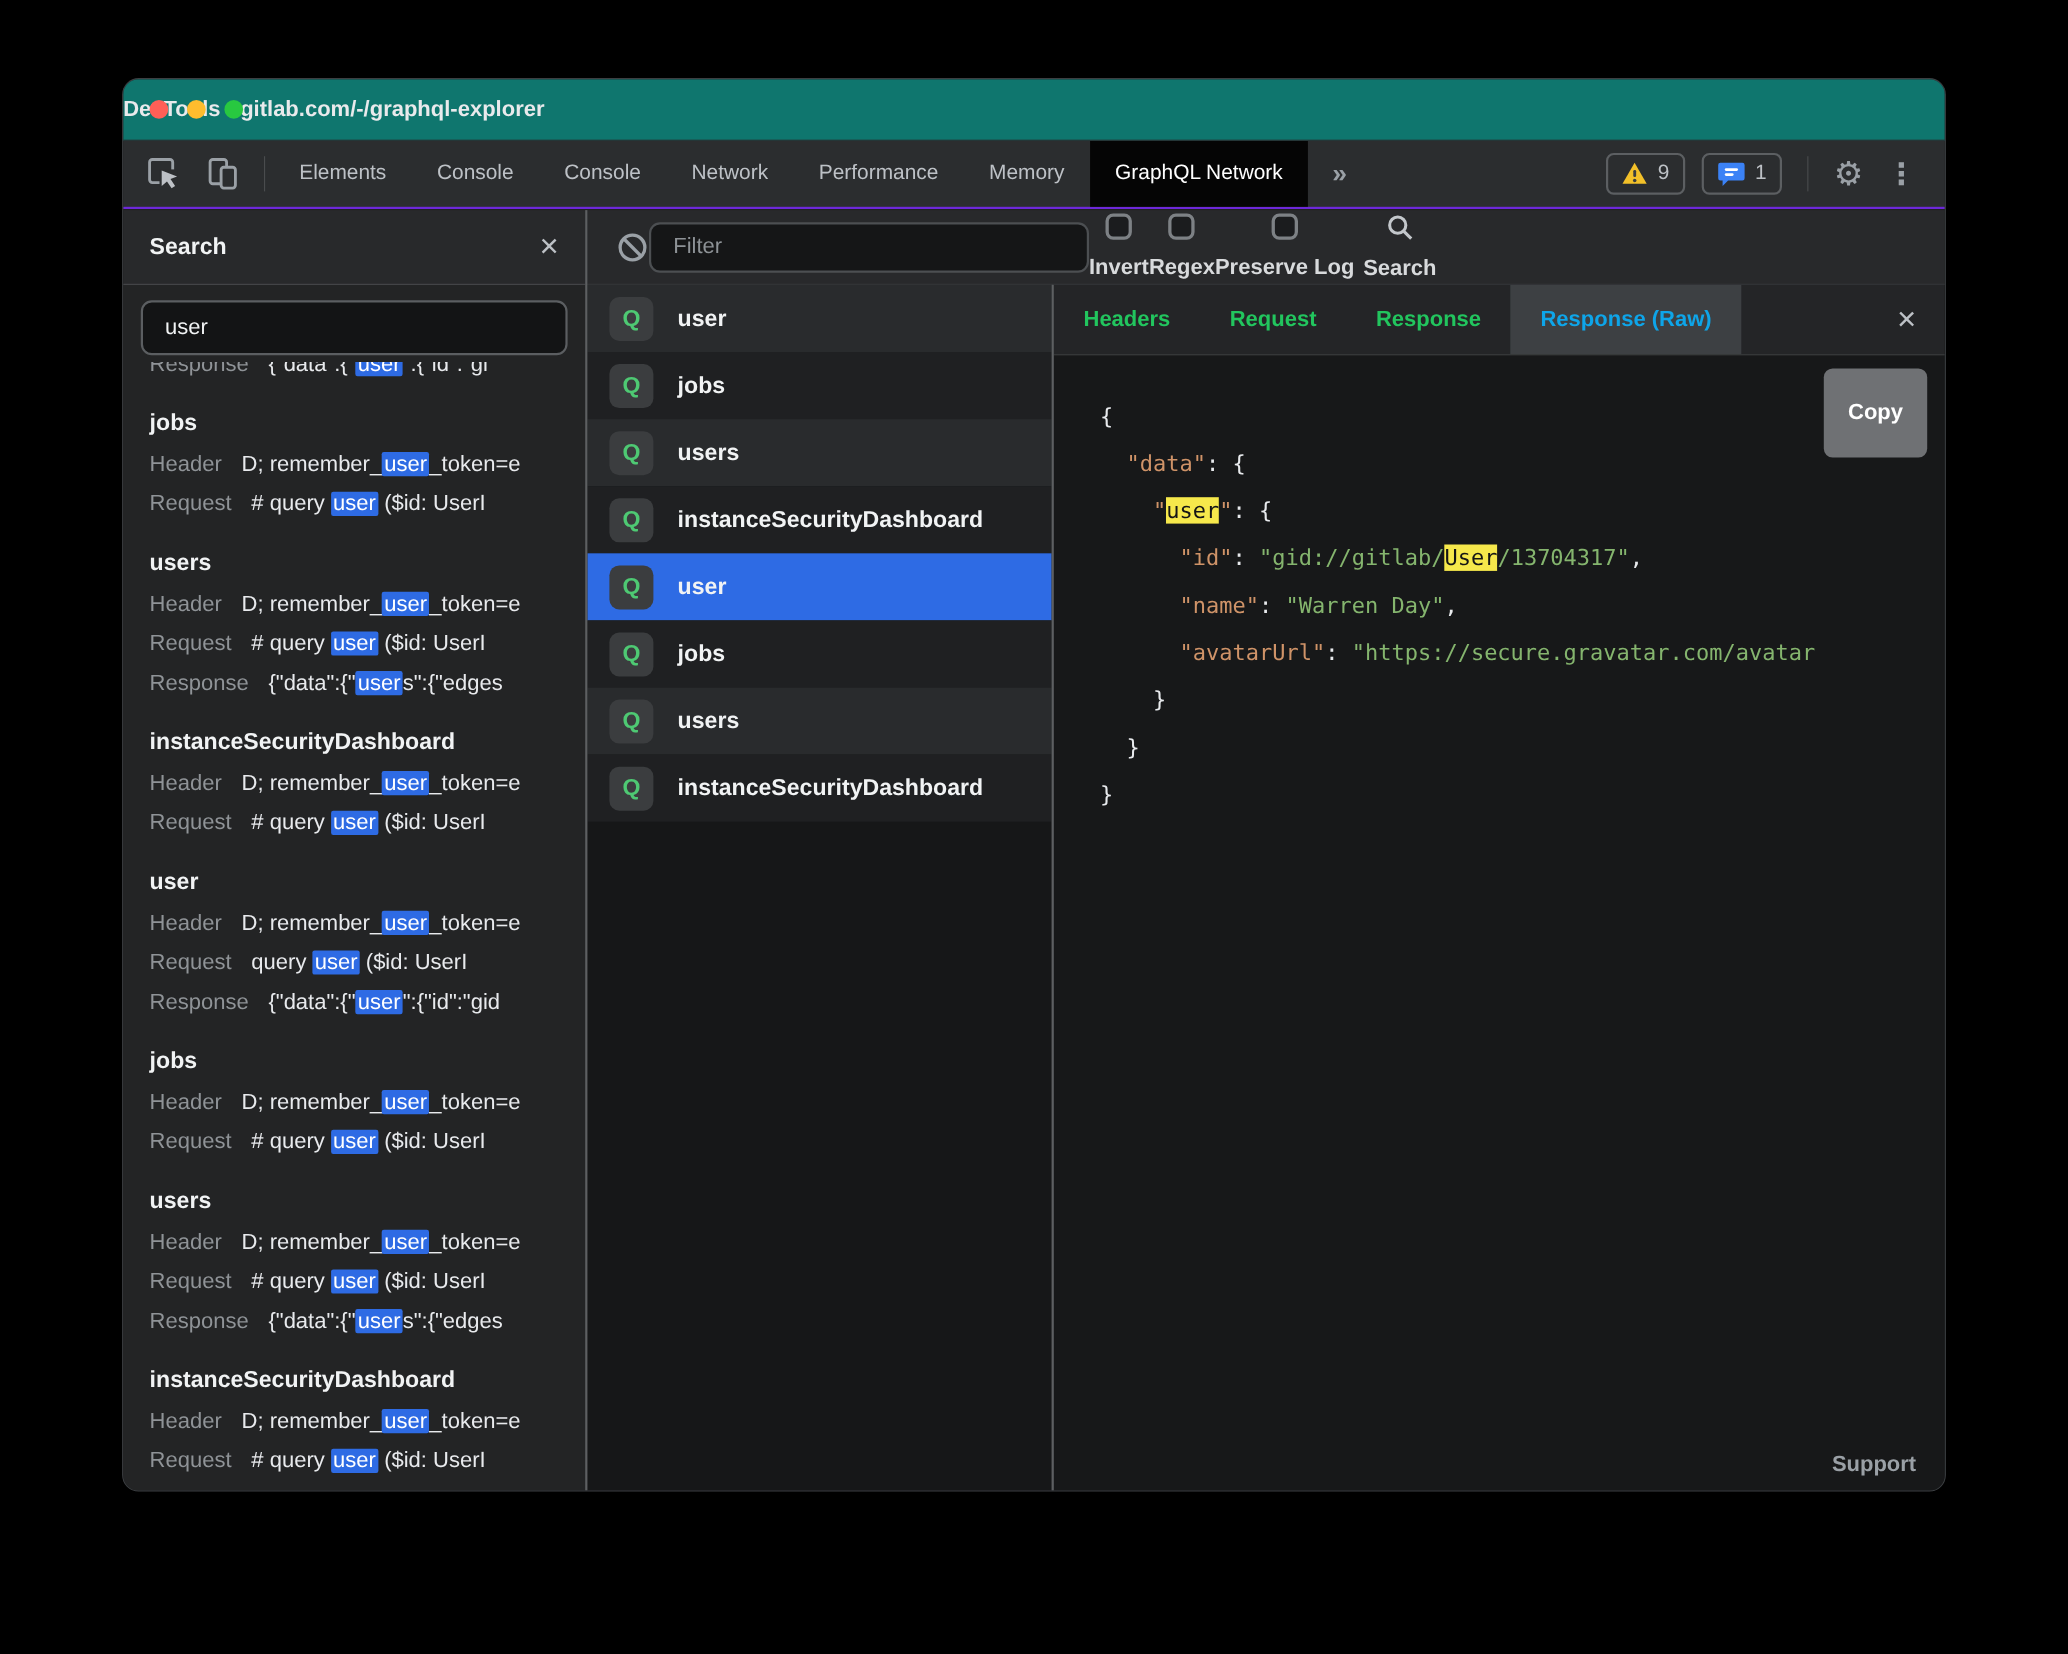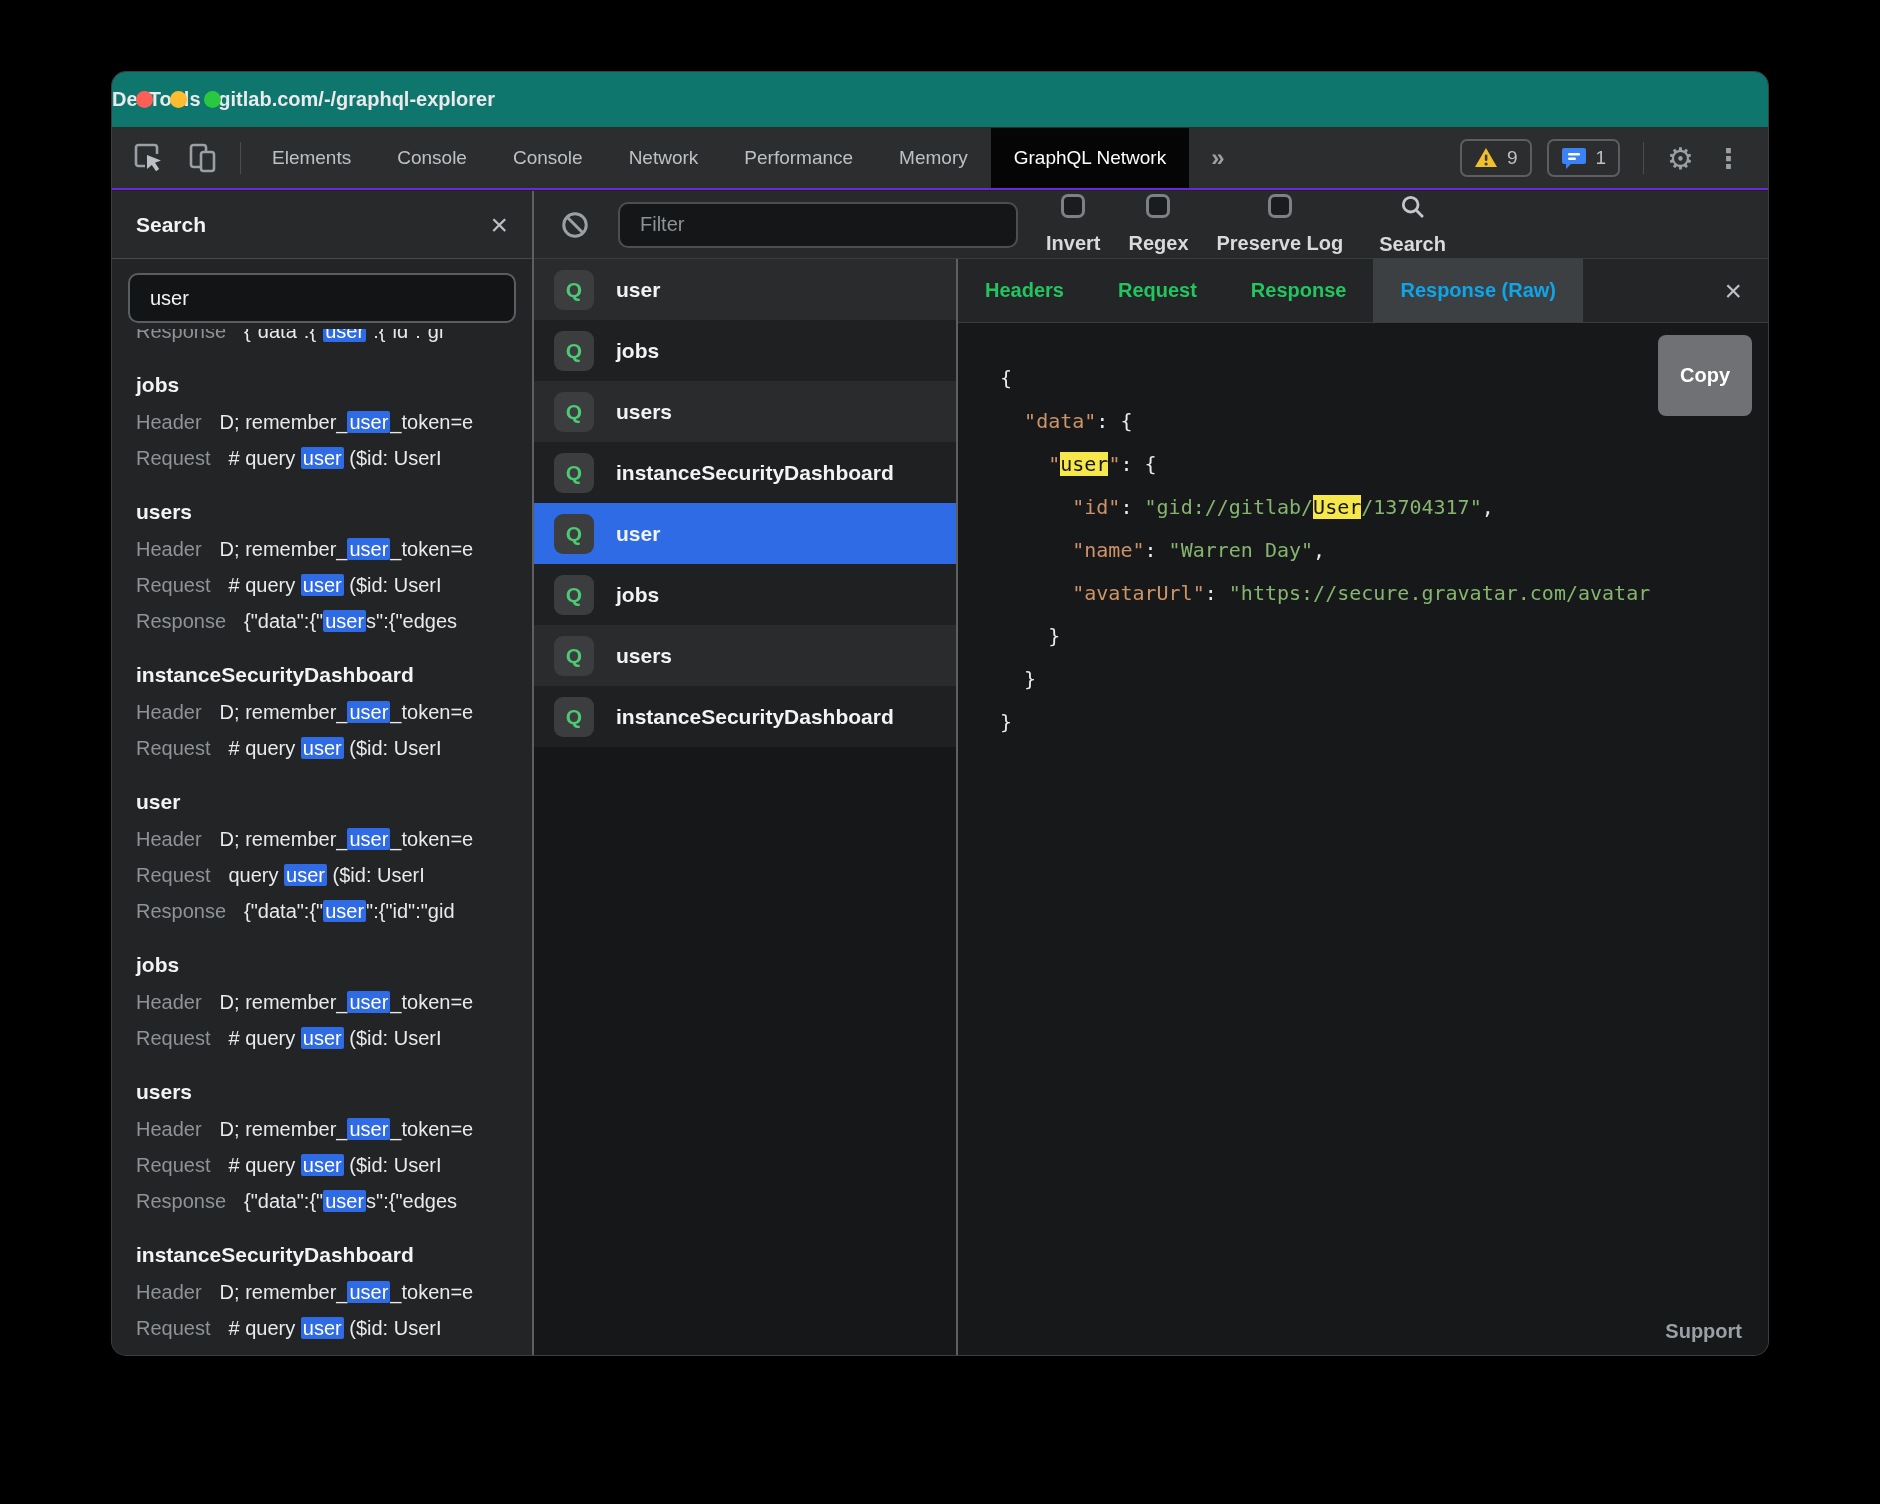--- a/index.html
+++ b/index.html
@@ -47,21 +47,21 @@
                   color:#f1f3f4; font-size:20px; padding:0 20px; outline:none; font-family:"Liberation Sans", sans-serif; }
   .search-list { flex:1; overflow:hidden; padding-left:24px; white-space:nowrap; }
   .sr-title { font-size:21px; font-weight:bold; color:#f1f3f4; margin-top:17px; line-height:38px; }
   .sr-line { font-size:20px; line-height:36px; color:#e8eaed; }
   .sr-partial { margin-top:-16px; }
   .sr-label { color:#8f9397; margin-right:18px; }
   .hl-b { background:#2e6be4; color:#fff; padding:0 2px; border-radius:2px; }
 
   
   .filter-row { position:absolute; left:422px; right:0; top:0; height:68px; background:#28292b;
-                border-bottom:1px solid #3a3c3e; display:flex; align-items:center; gap:28px; padding:0 26px; }
+                border-bottom:1px solid #3a3c3e; display:flex; align-items:center; padding:0 26px; }
   .filter-input { width:400px; height:46px; background:#151617; border:2px solid #4c4f52; border-radius:10px;
                   color:#e8eaed; font-size:20px; padding:0 20px; outline:none; font-family:"Liberation Sans", sans-serif; }
   .filter-input::placeholder { color:#8d9296; }
   .cb-group { display:flex; align-items:center; gap:14px;flex-direction:column; }
   .checkbox { width:24px; height:24px; border:3px solid #7d8185; border-radius:7px; background:#1b1c1e; flex:none; }
   .cb-label { color:#d8dadc; font-size:20px; font-weight:bold; }
 
   
   .middle-panel { position:absolute; left:422px; top:68px; width:422px; bottom:0; background:#161718; display:flex; flex-direction:column; }
   .mp-header { height:64px; flex:none; display:flex; align-items:center; padding:0 24px; background:#242527; border-bottom:1px solid #47494b; }

